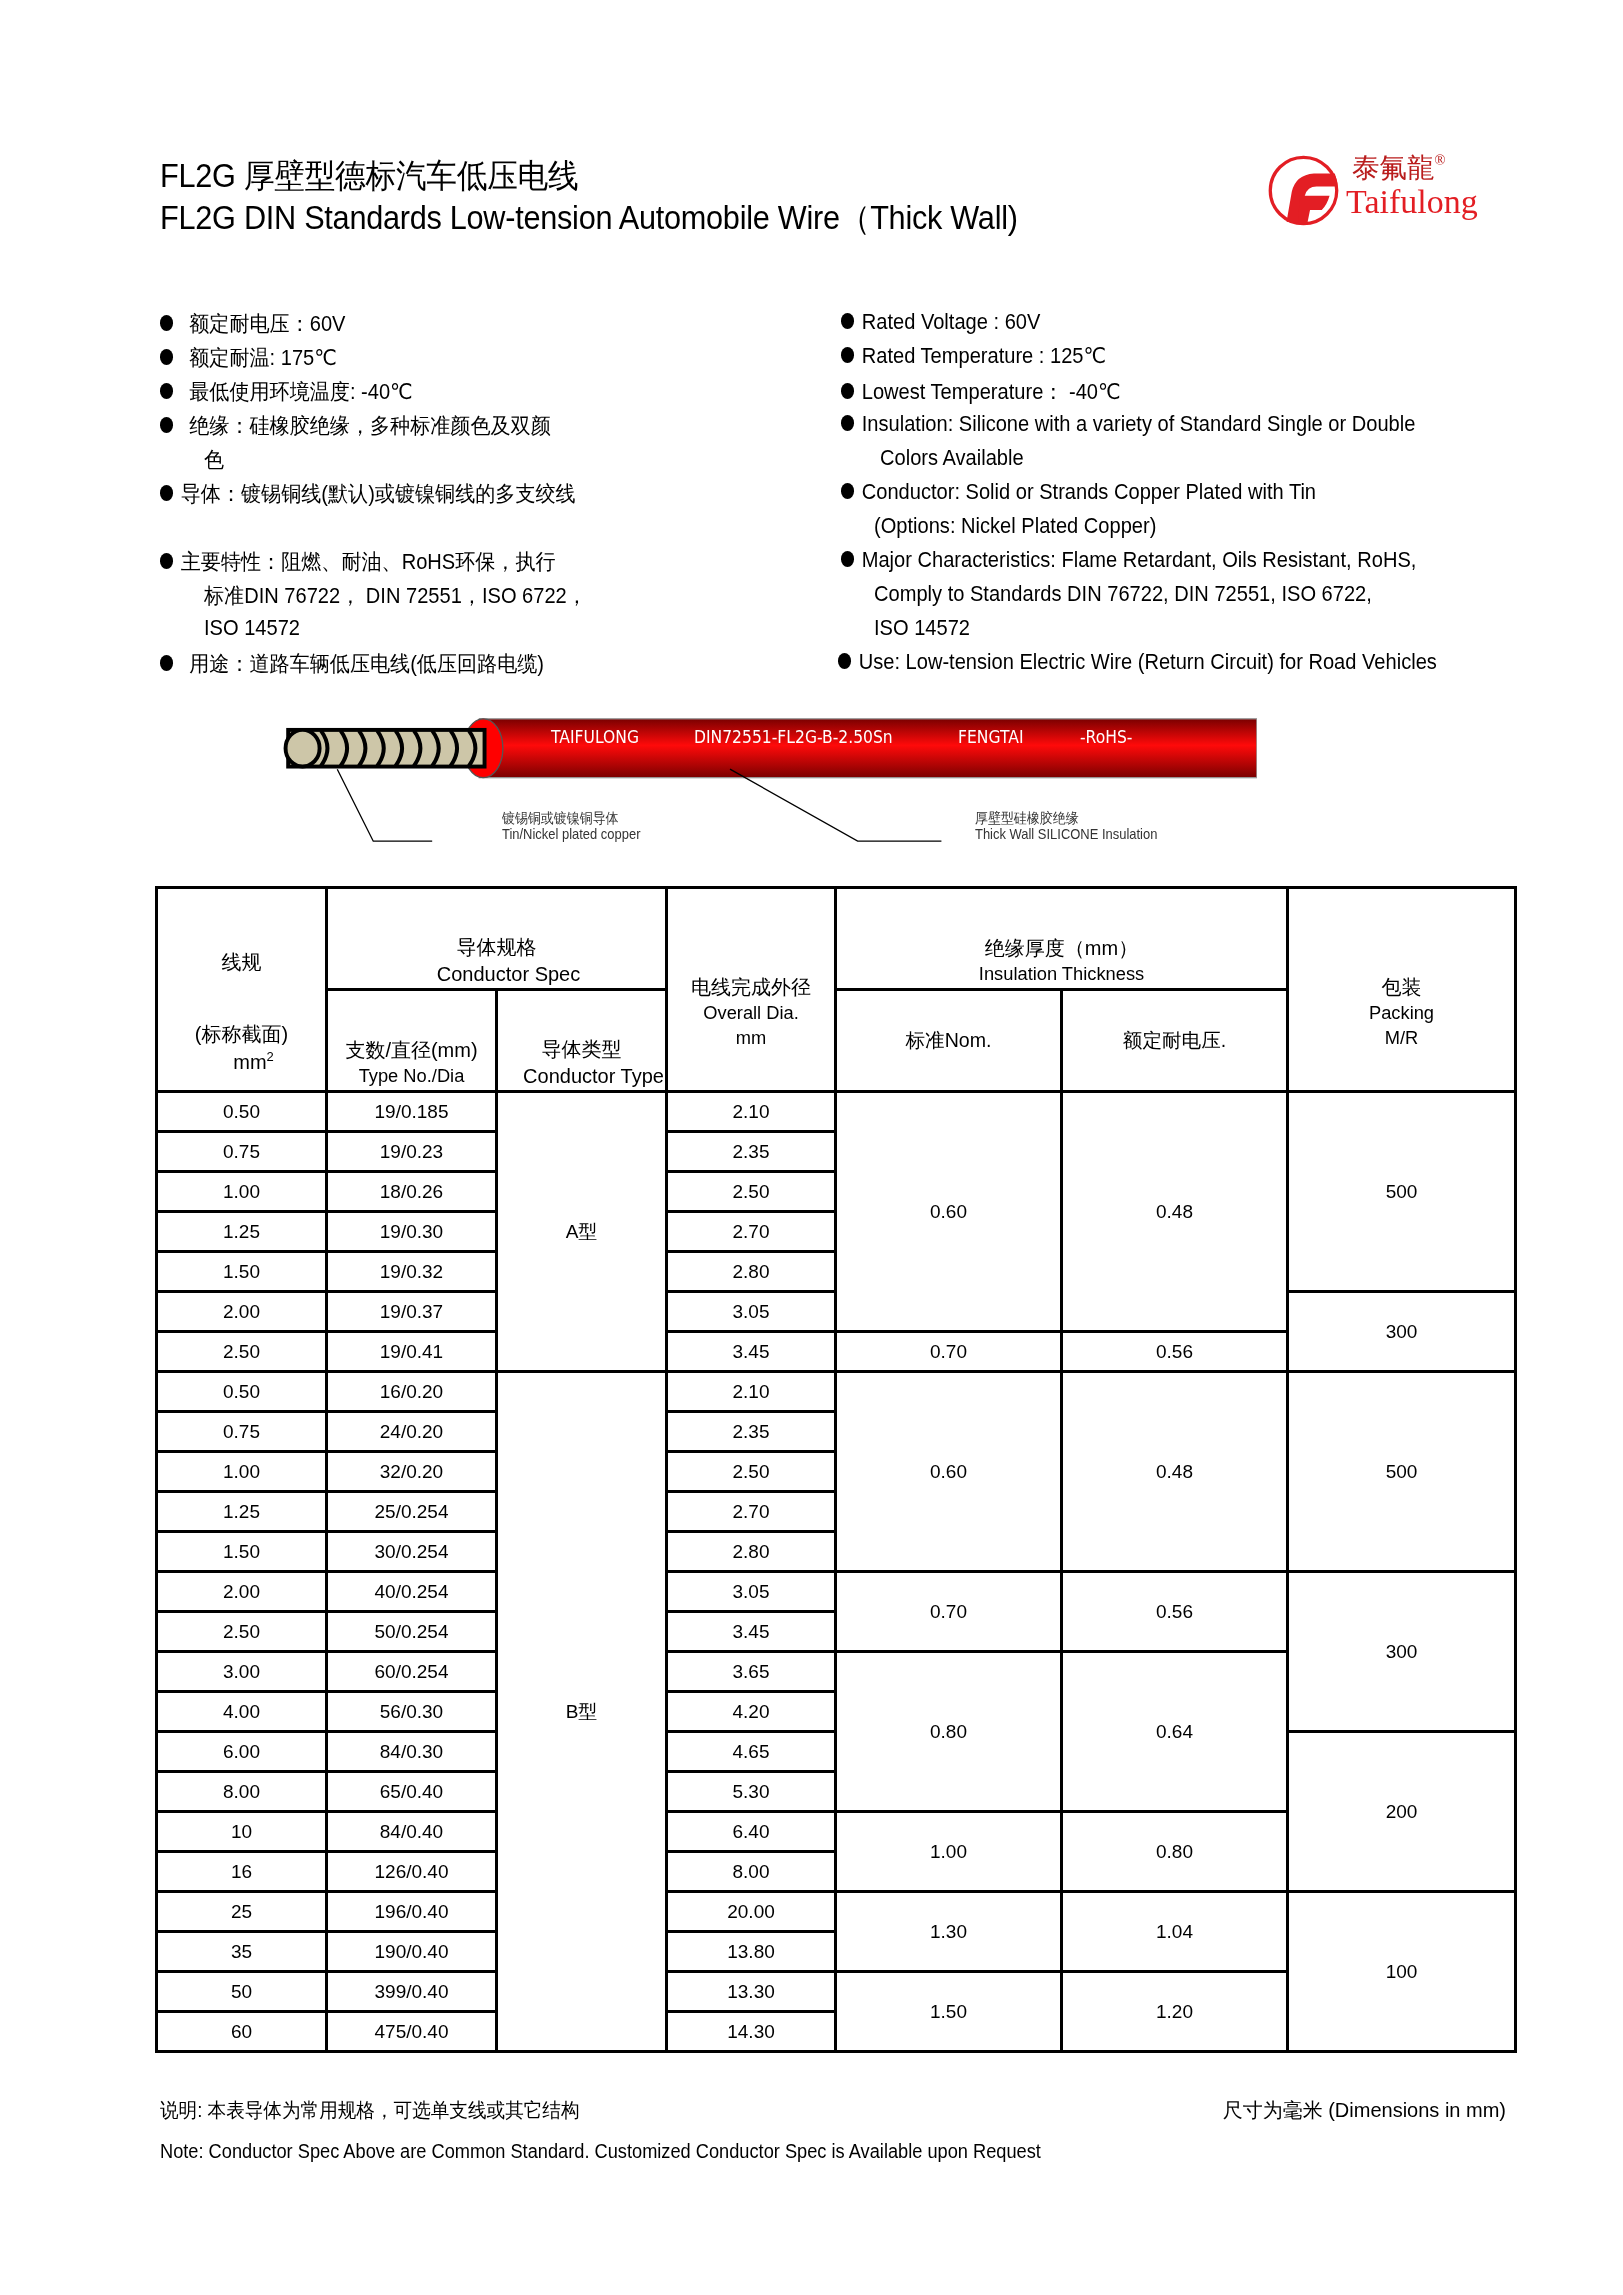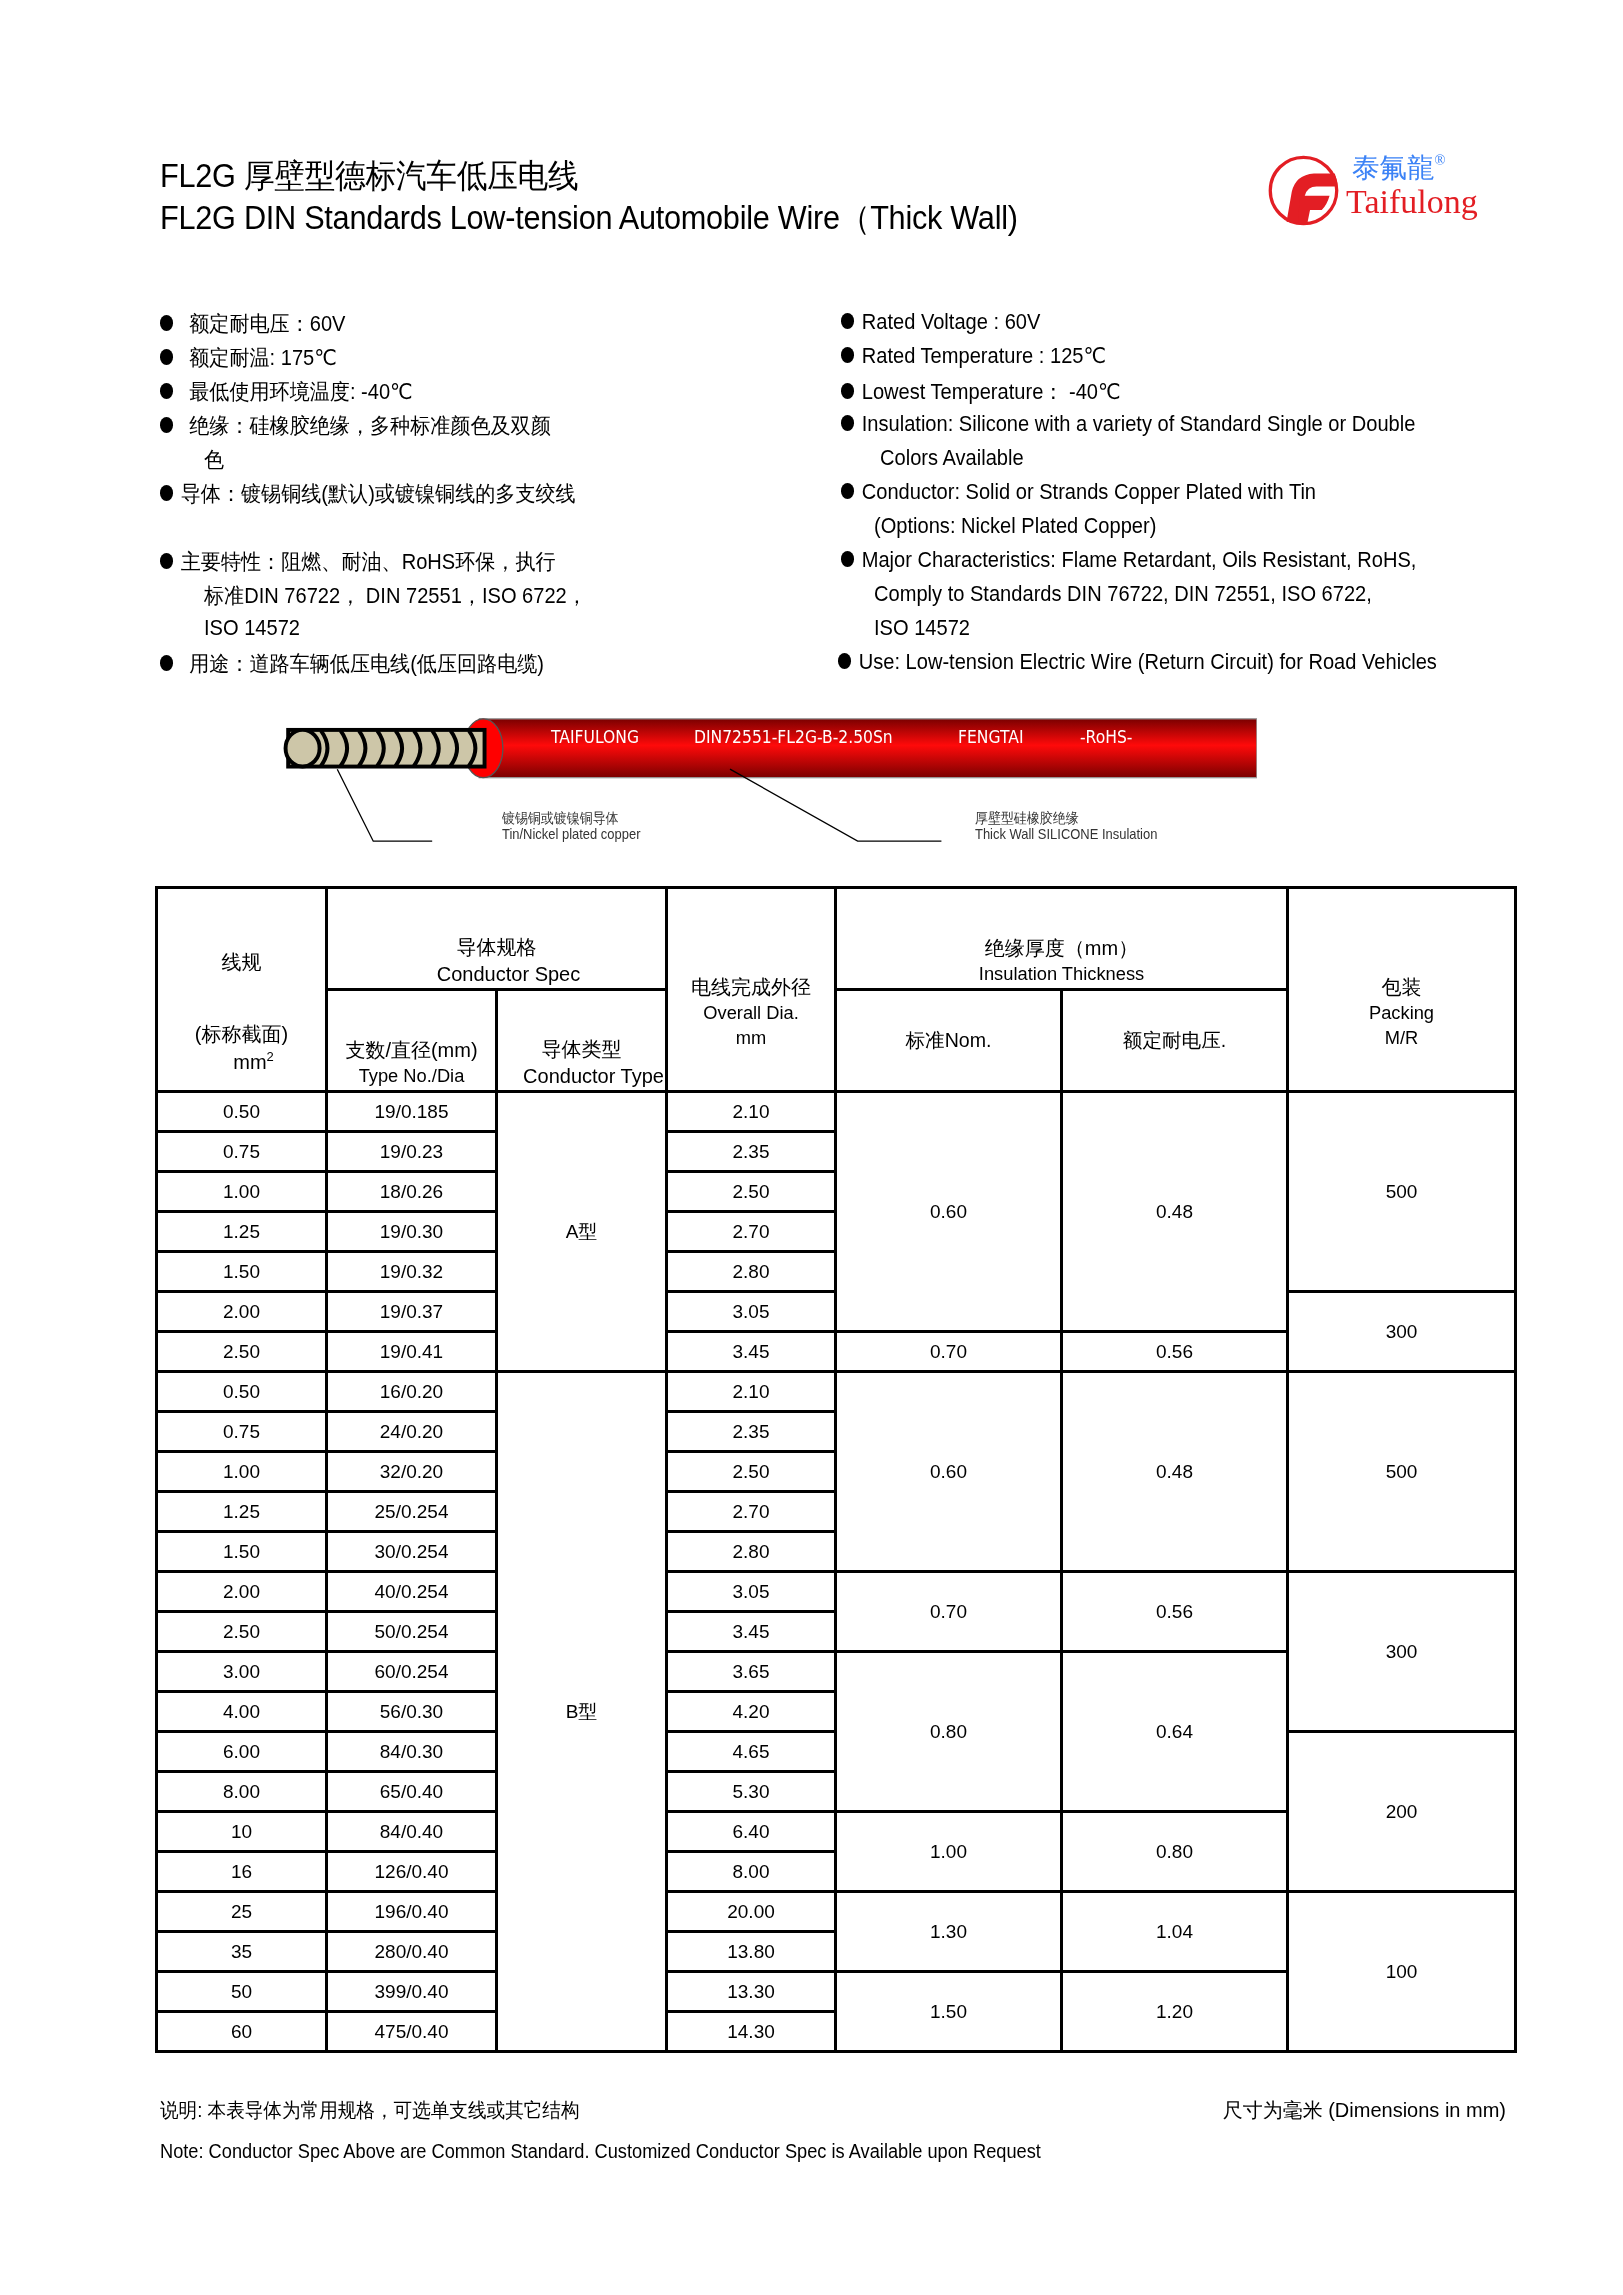--- a/index.html
+++ b/index.html
@@ -2,21 +2,21 @@
 <html style="font-size:10.5px"><head>
 <meta charset="utf-8">
 <style>
   html, body { margin:0; padding:0; background:#ffffff; }
   body { width:1623px; height:2295px; position:relative; overflow:hidden; font-family:"Liberation Sans", "DejaVu Sans", sans-serif; color:#000; }
   .abs { position:absolute; }
   .title1, .title2 { position:absolute; left:160px; font-size:33px; white-space:nowrap; letter-spacing:-0.3px; transform:scaleX(0.93); transform-origin:left; }
   .title1 { top:154px; }
   .title2 { top:196px; }
   .logo { position:absolute; left:1267px; top:149px; width:209px; height:82px; }
-  .logo-cn { position:absolute; left:85px; top:1.3px; font-family:"Liberation Serif","DejaVu Serif",serif; font-size:27.5px; color:#3b82f6; white-space:nowrap; }
+  .logo-cn { position:absolute; left:85px; top:1.3px; font-family:"Liberation Serif","DejaVu Serif",serif; font-size:27.5px; color:#b91c1c; white-space:nowrap; }
   .logo-cn sup { font-size:14.4px; vertical-align:top; position:relative; top:1.3px; }
   .logo-en { position:absolute; left:79px; top:34px; font-family:"Liberation Serif","DejaVu Serif",serif; font-size:34px; color:#e31e24; white-space:nowrap; }
   .spec { position:absolute; font-size:21.6px; white-space:nowrap; transform:scaleX(0.93); transform-origin:left; }
   .bullet { display:inline-block; width:14.4px; height:15.7px; background:#000; border-radius:50%; vertical-align:middle; margin-right:7.9px; position:relative; top:-2px; }
   .wire-label { position:absolute; font-size:14.4px; color:#333; white-space:nowrap; transform:scaleX(0.9); transform-origin:left; }
   .wire-print { position:absolute; top:727px; font-family:"DejaVu Sans", sans-serif; font-size:17.7px; color:#ffffff; white-space:nowrap; transform:scaleX(0.88); transform-origin:left; }
   table.spec-table { position:absolute; left:155px; top:886px; width:1359px; border-collapse:collapse; table-layout:fixed; }
   table.spec-table td { border:3.3px solid #000; text-align:center; vertical-align:middle; padding:0; font-size:19.6px; line-height:1.35; }
   table.spec-table tr.data td { height:37px; font-size:19px; }
   .hdr-cn { font-size:20px;margin-top:45px; }
@@ -278,21 +278,21 @@
       <tr class="data">
         <td>25</td>
         <td>196/0.40</td>
         <td>20.00</td>
         <td rowspan="2">1.30</td>
         <td rowspan="2">1.04</td>
         <td rowspan="4">100</td>
       </tr>
       <tr class="data">
         <td>35</td>
-        <td>280/0.40</td>
+        <td>190/0.40</td>
         <td>13.80</td>
       </tr>
       <tr class="data">
         <td>50</td>
         <td>399/0.40</td>
         <td>13.30</td>
         <td rowspan="2">1.50</td>
         <td rowspan="2">1.20</td>
       </tr>
       <tr class="data">

